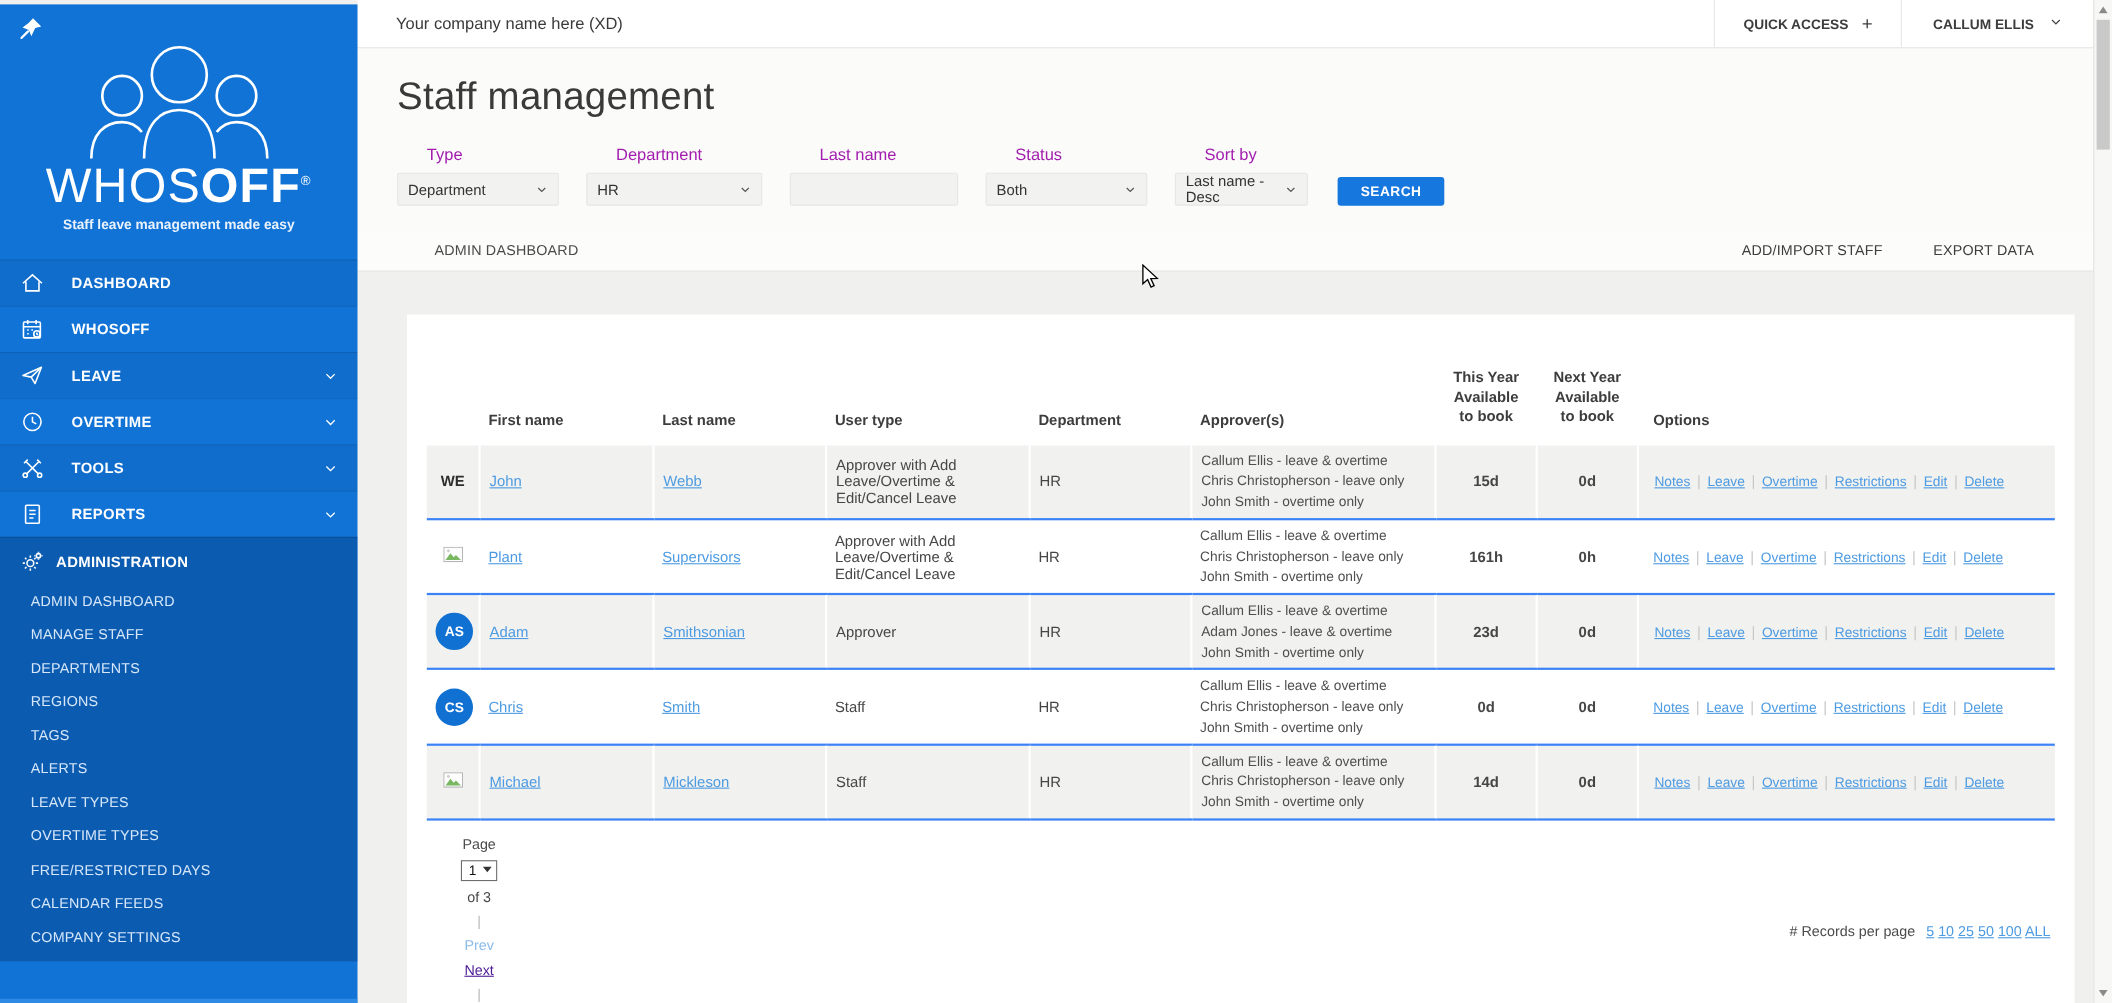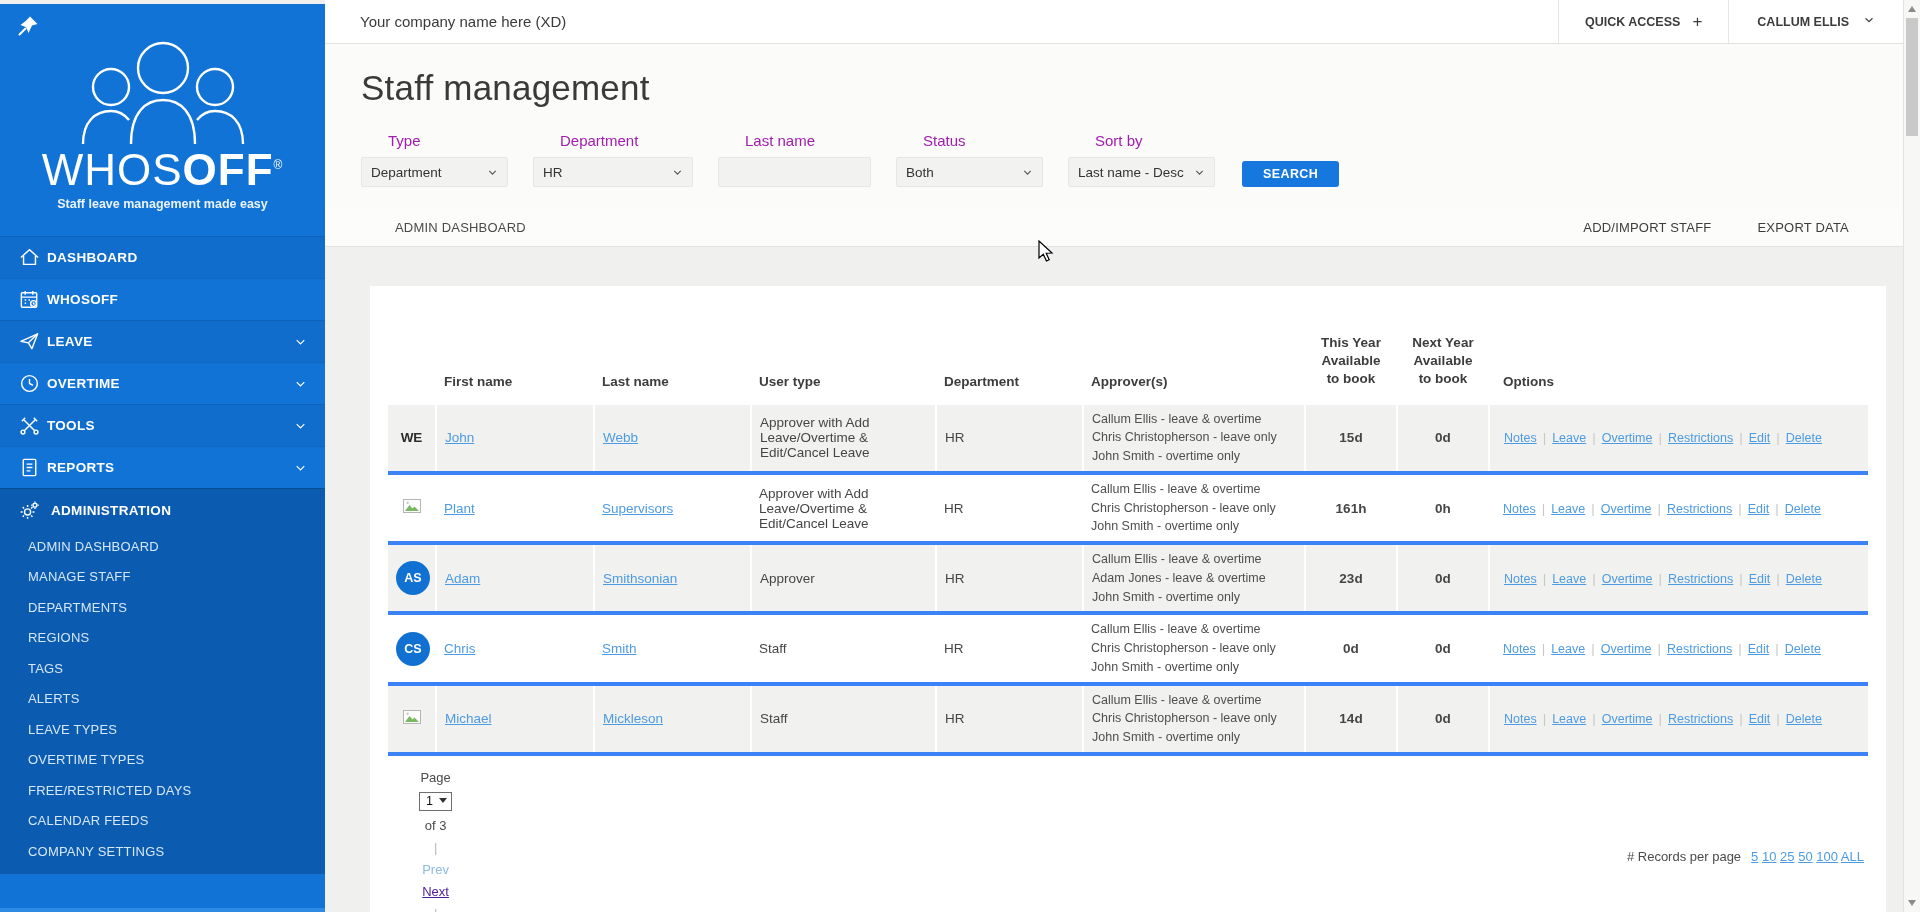--- a/index.html
+++ b/index.html
@@ -13,21 +13,21 @@
   .logo-block { height:232px; padding-top:34px; text-align:center; }
   .logo-people { display:block; margin:0 auto; }
   .logo-text { font-size:44px; line-height:1; letter-spacing:1px; margin-top:0px; color:#fff; }
   .logo-text .lt-light { font-weight:300; }
   .logo-text .lt-bold  { font-weight:700; }
   .logo-reg { font-size:12px; vertical-align:super; font-weight:400; }
   .tagline { font-size:12.5px; margin-top:5px; color:#eaf3fd; font-weight:700; }
   .nav-item { position:relative; display:flex; align-items:center; height:42px; padding-left:18px; cursor:pointer; border-top:1px solid rgba(0,0,0,0.10); }
   .nav-item:nth-child(odd) { background:rgba(0,0,0,0.05); }
   .nav-icon svg { width:23px; height:23px; display:block; }
-  .nav-label { margin-left:6px; font-size:13.5px; font-weight:700; letter-spacing:.3px; }
+  .nav-label { margin-left:24px; font-size:13.5px; font-weight:700; letter-spacing:.3px; }
   .nav-chevron { position:absolute; right:18px; top:50%; transform:translateY(-50%); line-height:0; }
   .nav-chevron svg { width:13px; height:13px; }
   .admin-section { background:#0b5bb1; height:386px; border-top:1px solid rgba(0,0,0,0.15); }
   .admin-header { display:flex; align-items:center; height:42px; padding-left:18px; font-weight:700; font-size:13.5px; letter-spacing:.3px; cursor:pointer; }
   .admin-header .nav-icon { line-height:0; }
   .admin-header .nav-label { margin-left:10px; }
   .admin-item { height:30.5px; display:flex; align-items:center; padding-left:28px; font-size:13px; color:#d6e7f9; cursor:pointer; letter-spacing:.2px; }
   .sidebar-bottom-strip { position:absolute; bottom:0; left:0; right:0; height:8px; background:#2e8ae4; }
 
   
@@ -56,21 +56,21 @@
   .toolbar-actions { margin-left:auto; display:flex; gap:46px; }
   .toolbar-link { font-size:13px; color:#3d3d3d; cursor:pointer; letter-spacing:.2px; }
 
   
   .card { margin:39px 0 0 45px; width:1516px; background:#fff; padding:0 18px 8px; }
   table.staff { border-collapse:collapse; width:100%; table-layout:fixed; }
   th { font-weight:700; font-size:13.5px; color:#3d3d3d; vertical-align:bottom; padding:48px 8px 16px; text-align:left; }
   th.col-center { text-align:center; padding-left:0; padding-right:0; }
   th .hline { line-height:1.35; }
   td { padding:5px 8px; font-size:13.5px; color:#464646; vertical-align:middle; }
-  tbody tr td { border-bottom:4px solid #3b82f6; }
+  tbody tr td { border-bottom:2px solid #3b82f6; }
   tbody tr:nth-child(odd) td { background:#f1f1ef; border-left:2px solid #fff; }
   tbody tr:nth-child(odd) td:first-child { border-left:none; }
   td.col-center { text-align:center;font-weight:bold; }
   td.avatar-cell { text-align:center; }
   a.cell-link { color:#4d9be2; text-decoration:underline; cursor:pointer; }
   .approver-line { font-size:12.5px; color:#4f4f4f; line-height:1.5; white-space:nowrap; }
   .opts { padding-left:14px; white-space:nowrap; }
   .opts a { color:#4d9be2; text-decoration:underline; font-size:12.5px; cursor:pointer; }
   .opts .sep { color:#c8c8c8; margin:0 6px; }
   .avatar-initials { font-weight:700; font-size:13.5px; color:#2e2e2e; }
@@ -271,21 +271,21 @@
             <div class="filter-label">Status</div>
             <div class="select-box" style="width: 147px;">
               <span class="select-value">Both</span>
               <span style="line-height:0"><svg width="11" height="11" viewBox="0 0 24 24" fill="none" stroke="#555" stroke-width="2.4">
                   <path d="M5 8.5 L12 15.5 L19 8.5"></path>
                 </svg></span>
             </div>
           </div>
           <div class="filter">
             <div class="filter-label">Sort by</div>
-            <div class="select-box" style="width: 147px;">
+            <div class="select-box" style="width: 121px;">
               <span class="select-value">Last name - Desc</span>
               <span style="line-height:0"><svg width="11" height="11" viewBox="0 0 24 24" fill="none" stroke="#555" stroke-width="2.4">
                   <path d="M5 8.5 L12 15.5 L19 8.5"></path>
                 </svg></span>
             </div>
           </div>
           <button class="search-btn" id="search-btn">SEARCH</button>
       </div>
     </section>
 

